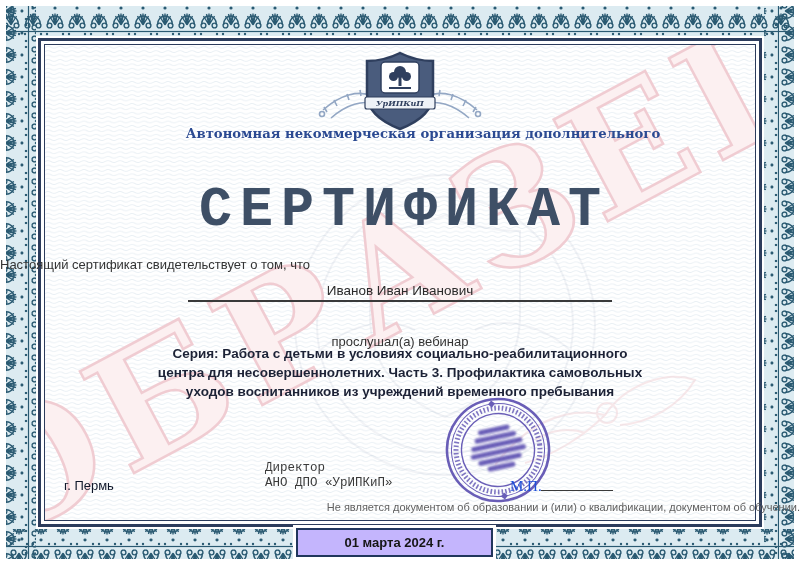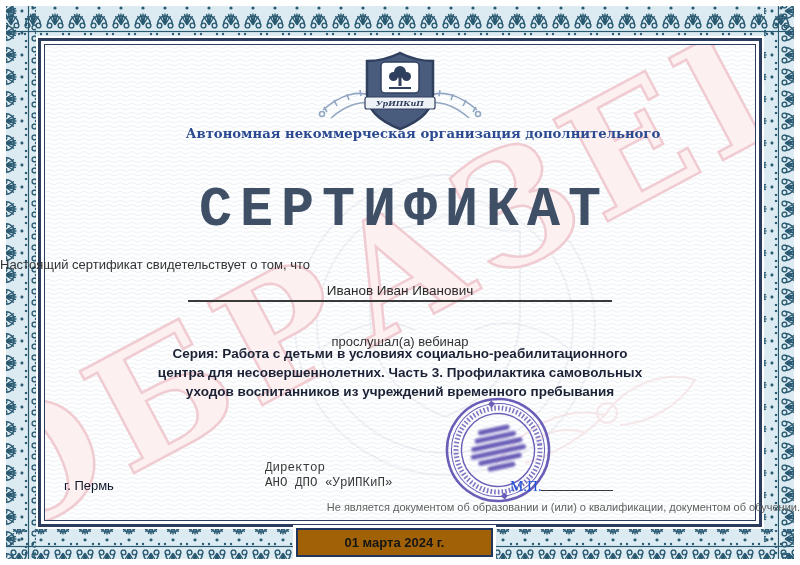--- a/index.html
+++ b/index.html
@@ -33,21 +33,21 @@
 
   .webinar{left:100px;width:600px;top:344px;text-align:center;z-index:4;
      font-size:13.5px;line-height:19px;font-weight:bold;color:#1c2236;}
 
   .signer{left:265px;top:461px;z-index:4;font-size:12.5px;line-height:15px;color:#3a3a3a;font-family:Liberation Mono, monospace;}
   .city{left:64px;top:478px;z-index:4;font-size:13px;color:#0f172a;}
   .mp{left:510px;top:478px;z-index:5;font-size:15px;color:#1d4ed8;font-family:Liberation Serif, serif;}
   .sig-line{left:541px;top:490px;width:72px;border-bottom:1.5px solid #3a3a3a;z-index:5;}
   .disclaimer{left:0;right:0;top:501px;text-align:right;z-index:4;font-size:11px;color:#5f5f5f;}
 
-  .date-box{left:296px;top:528px;width:193px;height:25px;z-index:6;background:#a16207;
+  .date-box{left:296px;top:528px;width:193px;height:25px;z-index:6;background:#c4b5fd;
      border:2.5px solid #21365c;box-shadow:0 0 0 3px #ffffff;
      display:flex;align-items:center;justify-content:center;
      font-size:13px;font-weight:bold;color:#151515;}
 
   .logo-svg{left:313px;top:48px;z-index:4;}
   .seal-svg{left:442px;top:394px;z-index:3;}
   .border-svg{left:0;top:0;z-index:1;}
   .crest-svg{left:240px;top:110px;z-index:0;opacity:0.07;}
   .floral-svg{left:430px;top:300px;z-index:0;opacity:0.55;}
   .waves-svg{left:0;top:0;z-index:0;opacity:0.65;}

